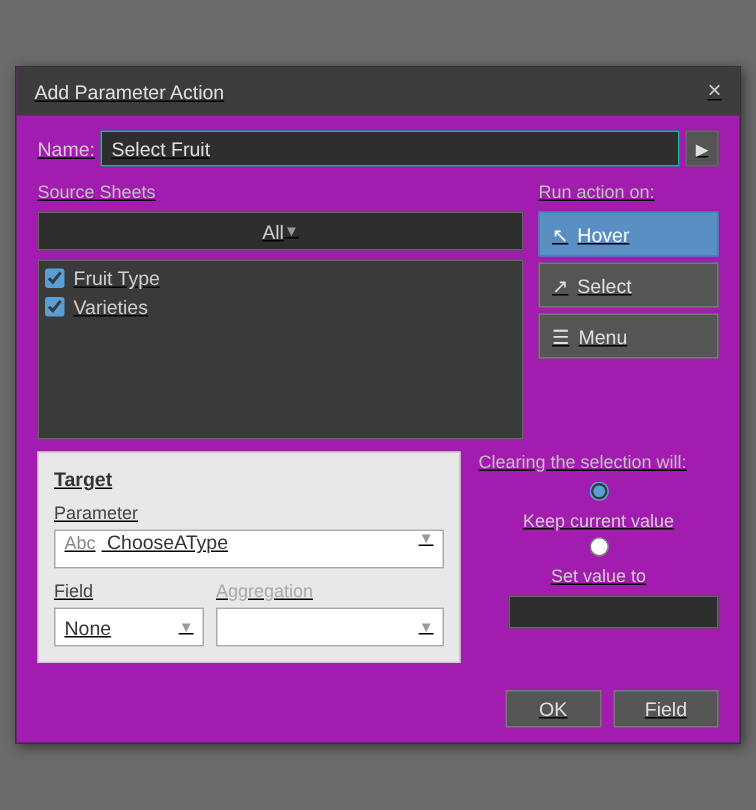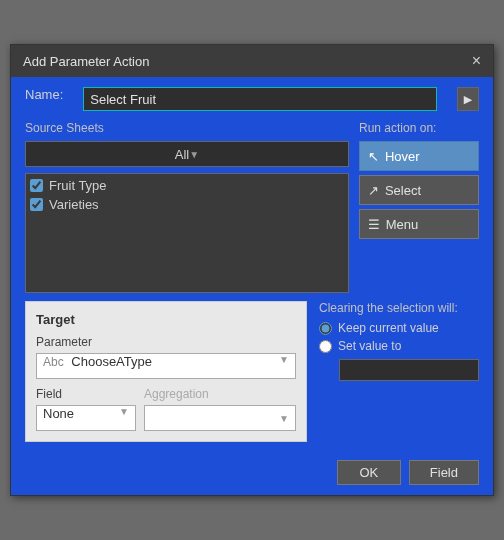--- a/index.html
+++ b/index.html
@@ -8,24 +8,25 @@
       display: flex;
       justify-content: center;
       align-items: center;
       width: 504px;
       height: 540px;
       font-family: 'Segoe UI', Arial, sans-serif;
       font-size: 13px;
     }
     .dialog {
       width: 484px;
-      background: #1d4ed8;
+      background: #a21caf;
       border: 1px solid #333;
       box-shadow: 2px 2px 8px rgba(0,0,0,0.5);
       position: relative;
+      text-decoration: underline;
     }
     .title-bar {
       background: #3c3c3c;
       color: #e0e0e0;
       padding: 8px 12px;
       display: flex;
       justify-content: space-between;
       align-items: center;
       font-size: 13px;
     }
@@ -35,22 +36,22 @@
       font-size: 16px;
       line-height: 1;
       background: none;
       border: none;
     }
     .dialog-body {
       padding: 10px 14px 10px 14px;
     }
     .name-row {
       display: flex;
-      align-items: flex-start;
-      gap: 20px;
+      align-items: center;
+      gap: 4px;
       margin-bottom: 10px;
     }
     .name-label {
       color: #d0d0d0;
       font-size: 13px;
       white-space: nowrap;
     }
     .name-input {
       flex: 1;
       background: #2e2e2e;
@@ -199,20 +200,21 @@
       margin-bottom: 4px;
     }
     .field-dropdown {
       background: #fff;
       border: 1px solid #aaa;
       color: #333;
       font-size: 13px;
       height: 26px;
       width: 100px;
       display: flex;
+      align-items: center;
       justify-content: space-between;
       padding: 0 6px;
       cursor: pointer;
     }
     .agg-dropdown {
       background: #fff;
       border: 1px solid #aaa;
       color: #aaa;
       font-size: 13px;
       height: 26px;
@@ -232,20 +234,21 @@
       font-size: 12px;
       margin-bottom: 6px;
     }
     .radio-item {
       display: flex;
       align-items: center;
       gap: 6px;
       margin-bottom: 4px;
       color: #d0d0d0;
       font-size: 12px;
+      flex-direction: column;
     }
     .radio-item input[type="radio"] {
       accent-color: #5a9fd4;
     }
     .set-value-input {
       background: #2e2e2e;
       border: 1px solid #666;
       color: #ccc;
       width: 100%;
       height: 22px;

